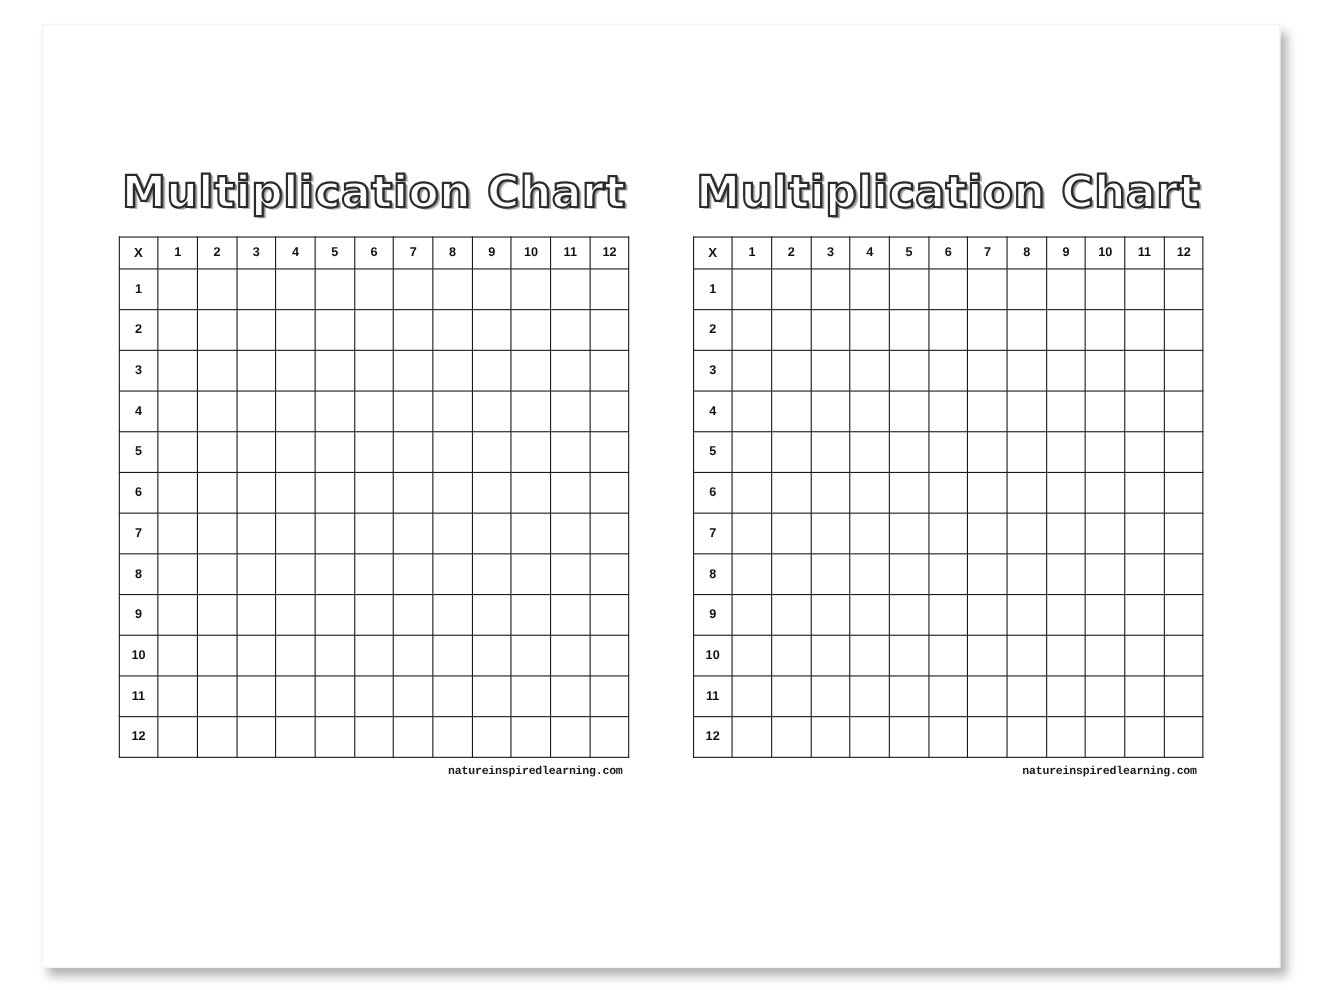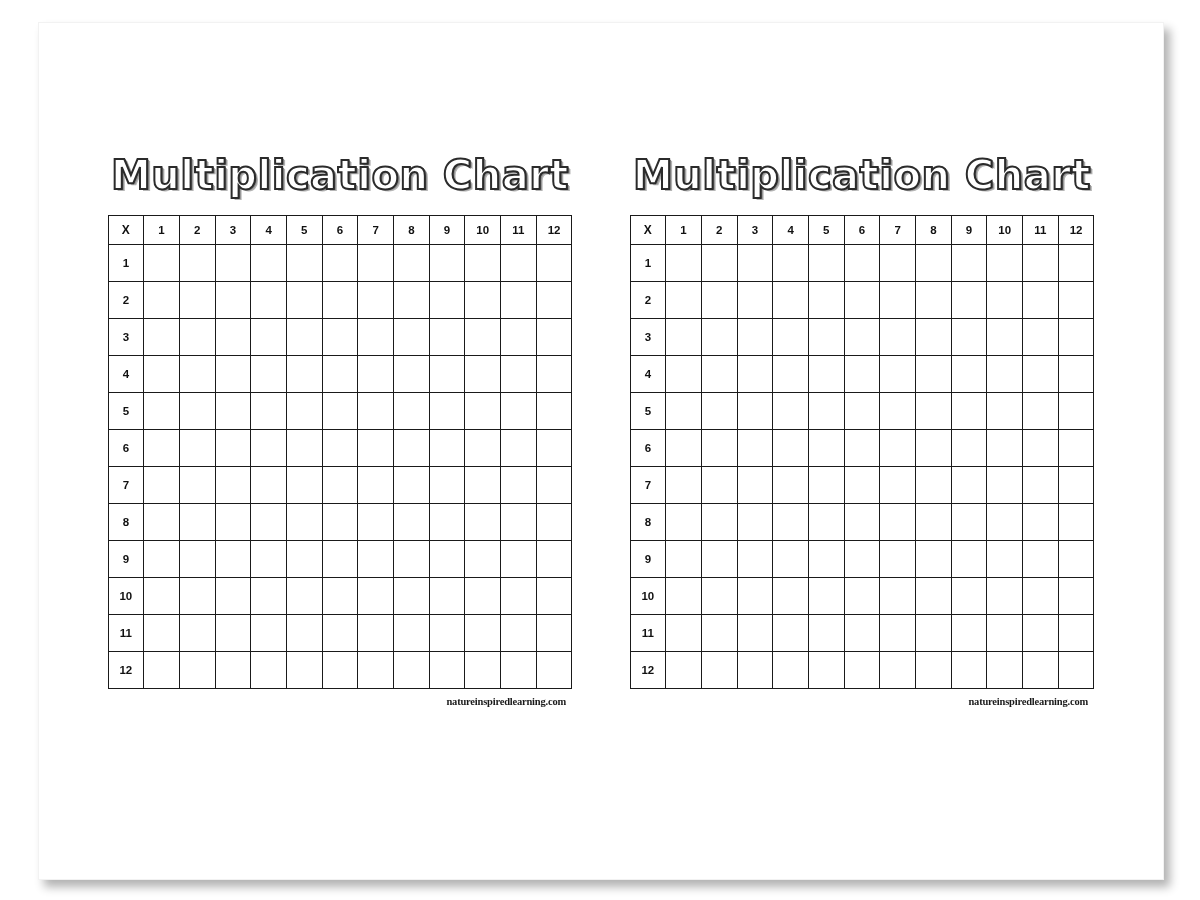--- a/index.html
+++ b/index.html
@@ -102,21 +102,21 @@
     font-size: 11.5px;
   }
 
   table.mult-table tbody td.cell-empty {
     font-weight: normal;
   }
 
   .credit {
     width: 452px;
     text-align: right;
-    font-family: Liberation Serif, serif;
+    font-family: Liberation Mono, monospace;
     font-size: 10.5px;
     font-weight: bold;
     color: #1a1a1a;
     margin-top: 7px;
     letter-spacing: -0.2px;
   }
 </style>
 </head>
 <body>
 

